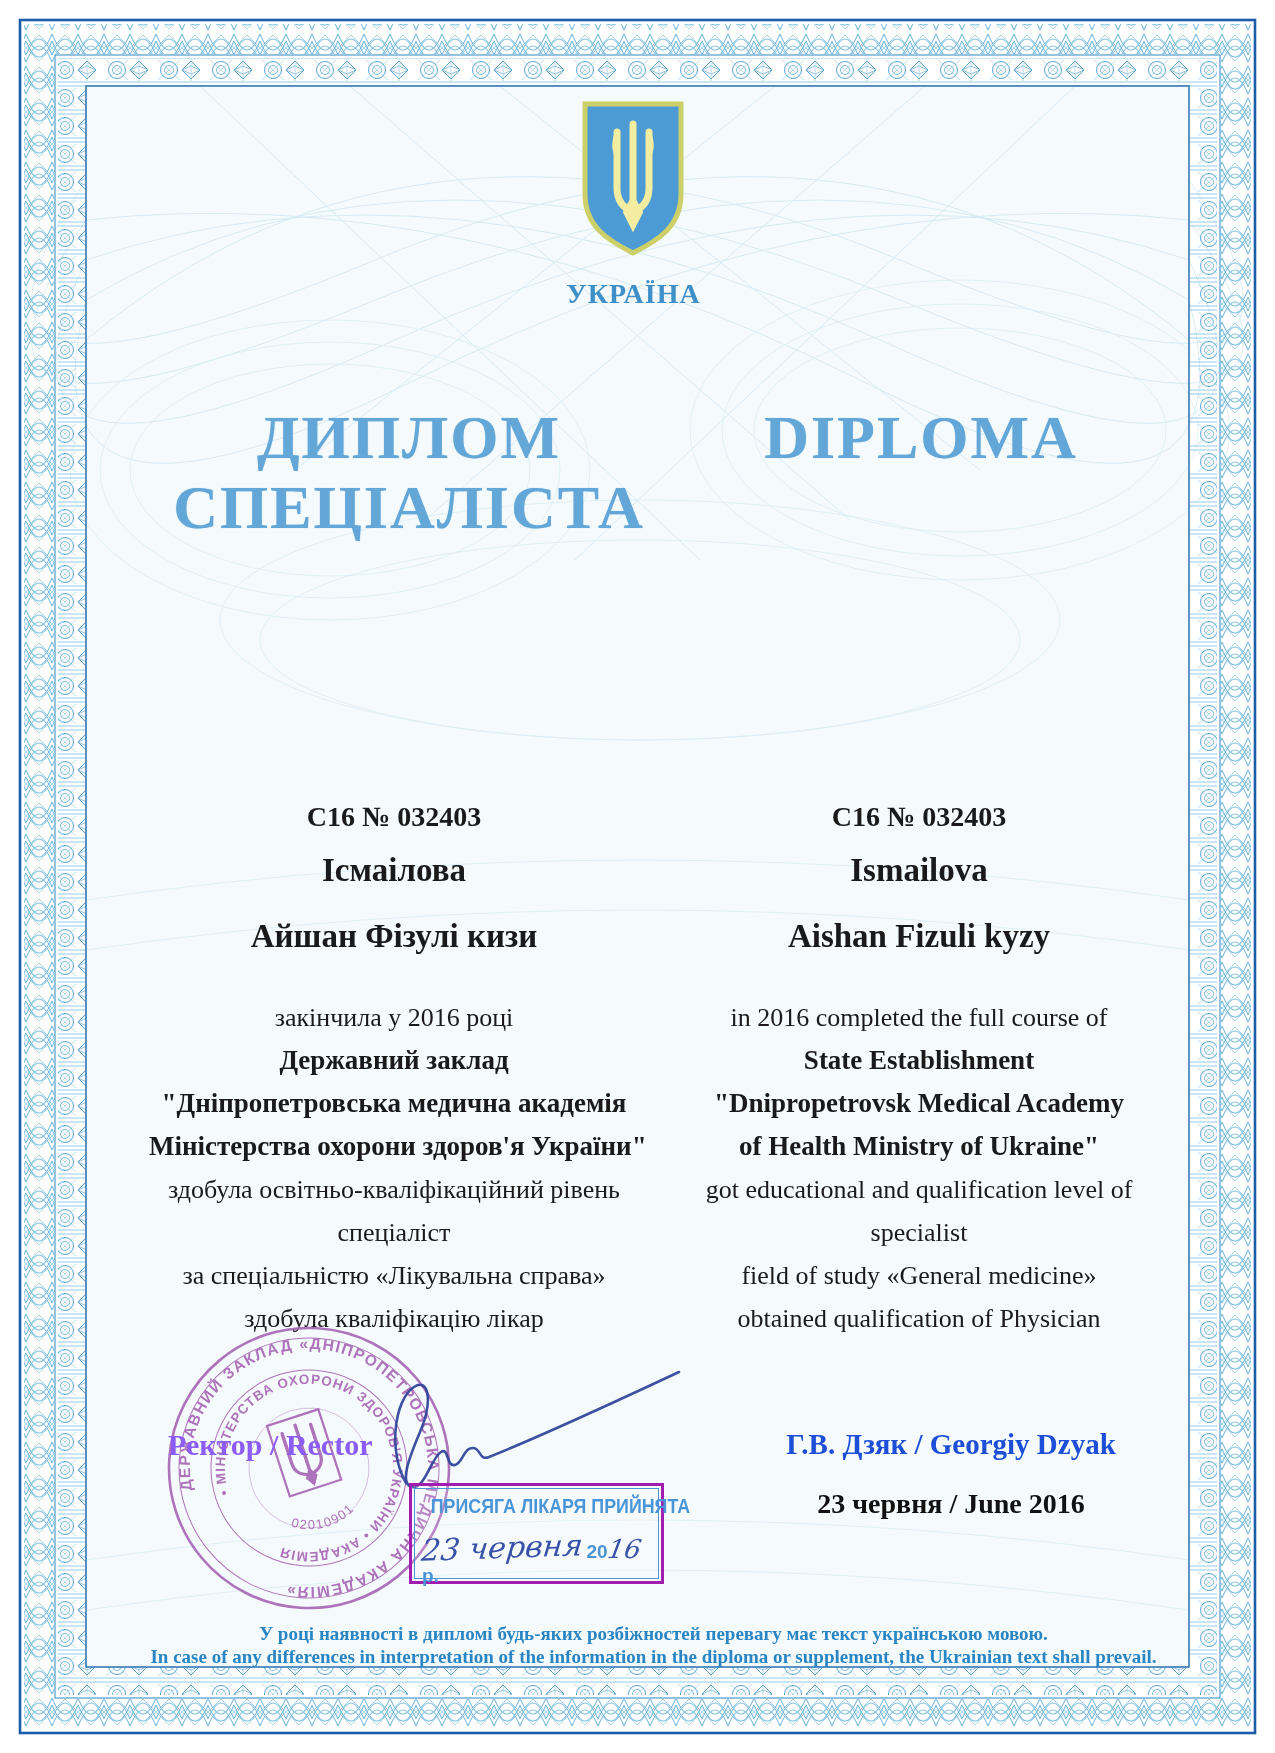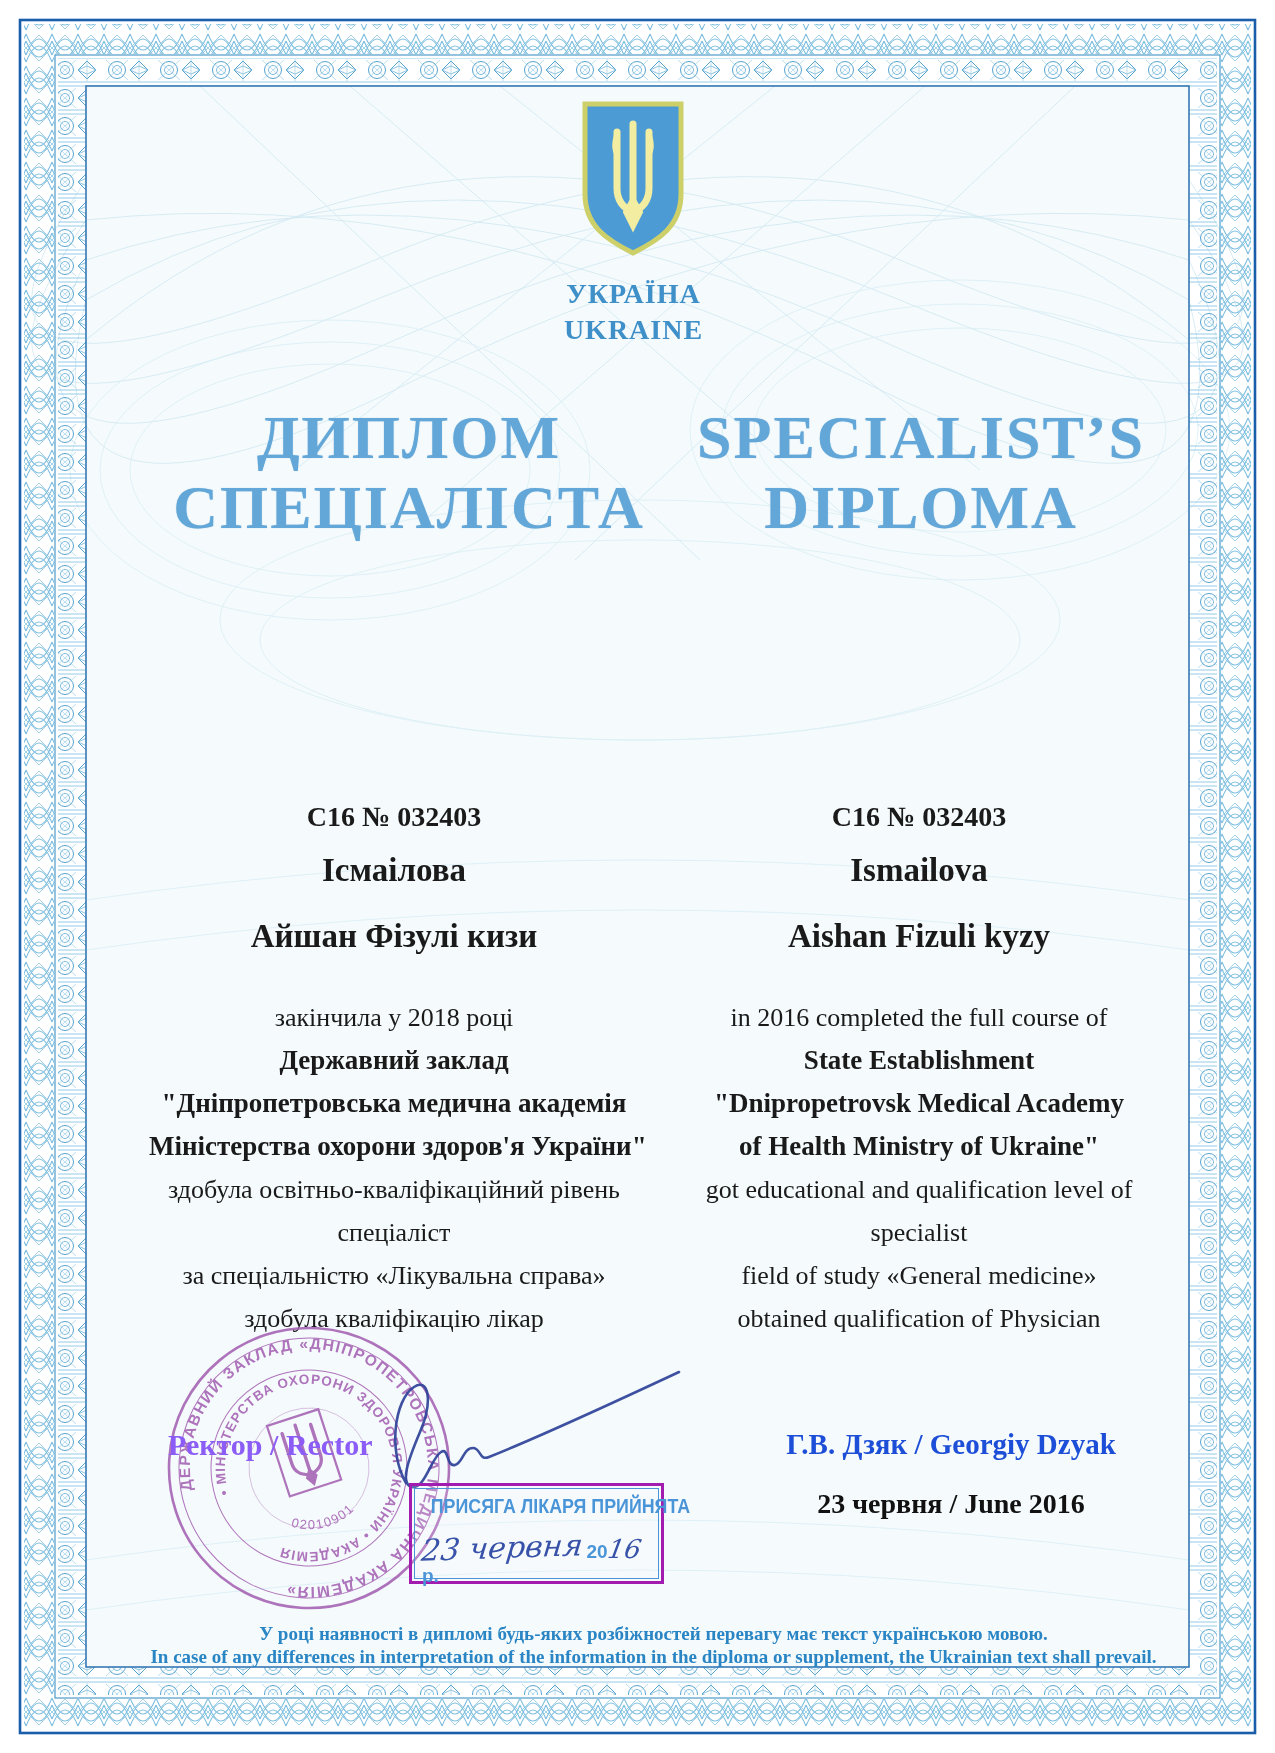--- a/index.html
+++ b/index.html
@@ -128,41 +128,39 @@
       <g stroke="#f2eda0" fill="none" stroke-linecap="round">
         <path d="M40 34 V90 C40 103 46 110 56 114" stroke-width="7"></path>
         <path d="M72 34 V90 C72 103 66 110 56 114" stroke-width="7"></path>
         <path d="M56 26 V102" stroke-width="7"></path>
         <path d="M40 34 C36 44 36 52 40 58 M72 34 C76 44 76 52 72 58" stroke-width="3.5"></path>
         <path d="M56 100 L64 114 L56 130 L48 114 Z" stroke-width="4" fill="#f2eda0"></path>
       </g>
     </svg>
 
     <div class="country uk">УКРАЇНА</div>
-    <div class="country en">UKRAINE</div>
 
     <div class="big-title uk">
       <div>ДИПЛОМ</div>
       <div>СПЕЦІАЛІСТА</div>
     </div>
     <div class="big-title en">
-      <div>SPECIALIST’S</div>
       <div>DIPLOMA</div>
     </div>
 
     <div class="col left number">С16 № 032403</div>
     <div class="col right number">С16 № 032403</div>
 
     <div class="col left name1">Ісмаілова</div>
     <div class="col left name2">Айшан Фізулі кизи</div>
     <div class="col right name1">Ismailova</div>
     <div class="col right name2">Aishan Fizuli kyzy</div>
 
     <div class="col left bodylines">
-        <div class="body-line">закінчила у 2018 році</div>
+        <div class="body-line">закінчила у 2016 році</div>
         <div class="body-line bold">Державний заклад</div>
         <div class="body-line bold">"Дніпропетровська медична академія</div>
         <div class="body-line bold">Міністерства охорони здоров'я України"</div>
         <div class="body-line">здобула освітньо-кваліфікаційний рівень</div>
         <div class="body-line">спеціаліст</div>
         <div class="body-line">за спеціальністю «Лікувальна справа»</div>
         <div class="body-line">здобула кваліфікацію лікар</div>
       </div>
     <div class="col right bodylines">
         <div class="body-line">in 2016 completed the full course of</div>

